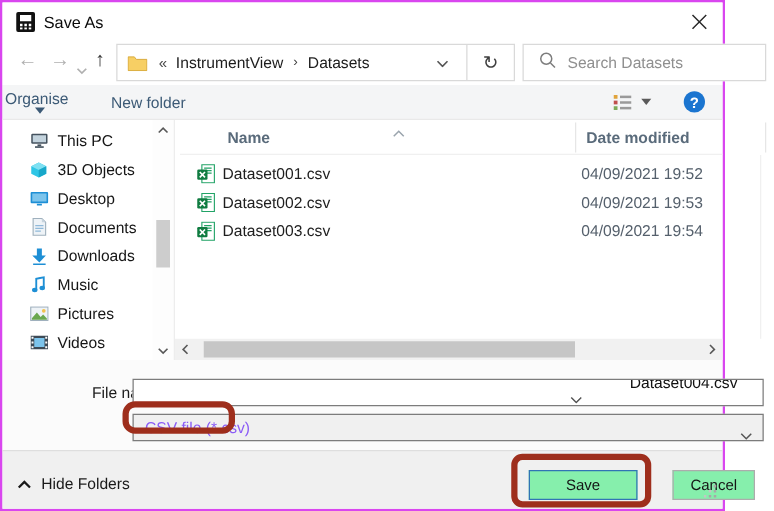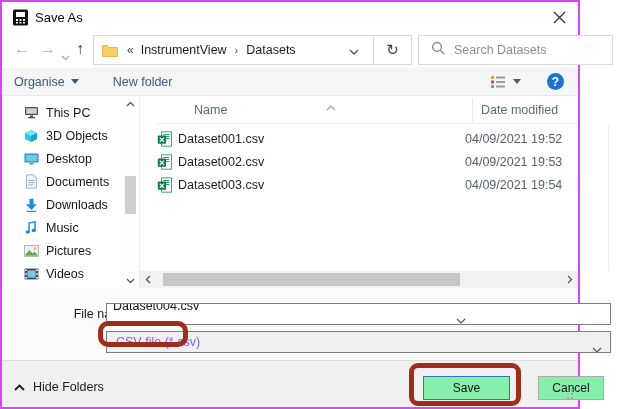--- a/index.html
+++ b/index.html
@@ -36,21 +36,21 @@
     border:1px solid #d9d9d9; background:#fff; display:flex; align-items:center; }
   .searchbox input { border:none; outline:none; flex:1; font-size:12.5px; color:#3a3a3a;
     font-family:inherit; background:transparent; }
   .searchbox input::placeholder { color:#8f8f8f; }
   .search-icon { margin:0 9px 0 12px; }
 
   
   .cmdbar { position:absolute; left:0; top:66px; right:0; height:28px; background:#f4f5f6;
     border-bottom:1px solid #e9e9e9; display:flex; align-items:center; }
   .cmd { font-size:12.5px; color:#3c5a76; cursor:pointer; display:flex; align-items:center; }
-  .cmd-organise { margin-left:12px; }
+  .cmd-organise { margin-left:2px;flex-direction:column; }
   .cmd-newfolder { margin-left:34px; }
   .caret-down { width:0; height:0; border-left:4px solid transparent;
     border-right:4px solid transparent; border-top:5px solid #3c5a76; margin-left:6px; }
   .cmd-right { margin-left:auto; display:flex; align-items:center; }
   .view-btn { display:flex; align-items:center; cursor:pointer; }
   .view-caret { width:0;height:0;border-left:4px solid transparent;border-right:4px solid transparent;
     border-top:5px solid #5a5a5a; margin-left:7px; }
   .help-btn { width:17px; height:17px; border-radius:50%; background:#1b75d0; color:#fff;
     font-size:12px; font-weight:bold; display:flex; align-items:center; justify-content:center;
     margin:0 14px 0 26px; cursor:pointer; }
@@ -62,21 +62,21 @@
     font-size:12.5px; color:#161616; white-space:nowrap; }
   .sb-item:first-child { margin-top:5px; }
   .sb-icon { width:16px; height:16px; margin-right:7px; display:flex; align-items:center; justify-content:center; }
   .vscroll { position:absolute; left:120px; top:0; width:17px; height:100%; background:#fdfdfd; }
   .vs-arrow { position:absolute; left:0; width:17px; height:15px; display:flex; align-items:center;
     justify-content:center; cursor:pointer; }
   .vs-thumb { position:absolute; left:3px; width:11px; top:80px; height:38px; background:#cdcdcd; cursor:grab; }
 
   .filelist { position:absolute; left:137px; top:0; right:0; height:100%;
     border-left:1px solid #ededed; }
-  .fl-header { position:absolute; left:16px; top:0; right:0; height:28px; border-bottom:1px solid #f0f0f0; }
+  .fl-header { position:absolute; left:4px; top:0; right:0; height:28px; border-bottom:1px solid #f0f0f0;font-weight:bold; }
   .col-label { position:absolute; top:7px; font-size:12.5px; color:#5a6b7b; cursor:pointer; }
   .col-name-label { left:38px; }
   .col-date-label { left:325px; }
   .sort-caret { position:absolute; left:170px; top:1px; cursor:pointer; }
   .col-div1 { position:absolute; left:316px; top:2px; height:24px; border-left:1px solid #e6e6e6; }
   .col-div2 { position:absolute; left:468px; top:2px; height:24px; border-left:1px solid #e6e6e6; }
   .col-grid { position:absolute; left:468px; top:28px; bottom:17px; border-left:1px solid #f0f0f0; }
   .fl-rows { position:absolute; left:0; top:32px; right:0; }
   .file-row { position:relative; height:23px; cursor:pointer; }
   .file-row .f-icon { position:absolute; left:17px; top:3px; width:15px; height:16px; }
@@ -87,21 +87,21 @@
     justify-content:center; cursor:pointer; }
   .hs-thumb { position:absolute; left:23px; width:297px; top:2px; height:13px; background:#c6c6c6; cursor:grab; }
 
   
   .fields { position:absolute; left:0; top:286px; right:0; height:72px; background:#fbfbfb; }
   .field-label { position:absolute; width:98px; text-align:right; font-size:12.5px; color:#1a1a1a;margin-left:32px; }
   .lab-filename { left:0; top:19px; }
   .lab-savetype { left:0; top:47px; }
   .filename-input { position:absolute; left:104px; top:15px; width:505px; height:22px;
     border:1px solid #7c7c7c; background:#fff; font-size:12.5px; color:#111;
-    padding:0 20px 16px 6px; font-family:inherit; outline:none; }
+    padding:0 20px 16px 6px; font-family:inherit; outline:none;text-align:right; }
   .combo { position:absolute; left:104px; top:43px; width:505px; height:22px;
     border:1px solid #7c7c7c; background:#f0f0f0; display:flex; align-items:center;
     cursor:pointer; }
   .combo-text { font-size:12.5px; color:#8b5cf6; padding-left:9px; }
   .combo-chevron, .input-chevron { position:absolute; right:8px; top:7px; }
   .input-chevron { right:112px; top:22px; }
 
   .ann-ring { position:absolute; border:5px solid #9e2e1c; border-radius:10px; pointer-events:none; }
   .ann-type { left:96px; top:33px; width:90px; height:26px; }
 

